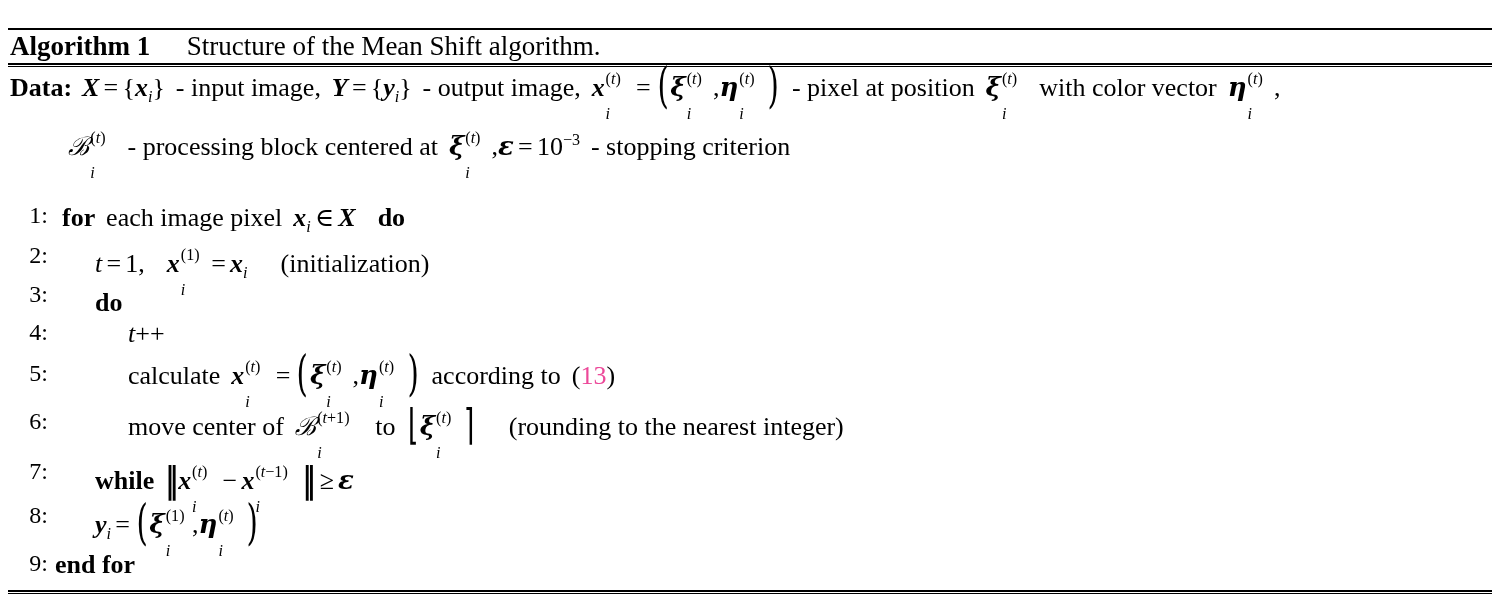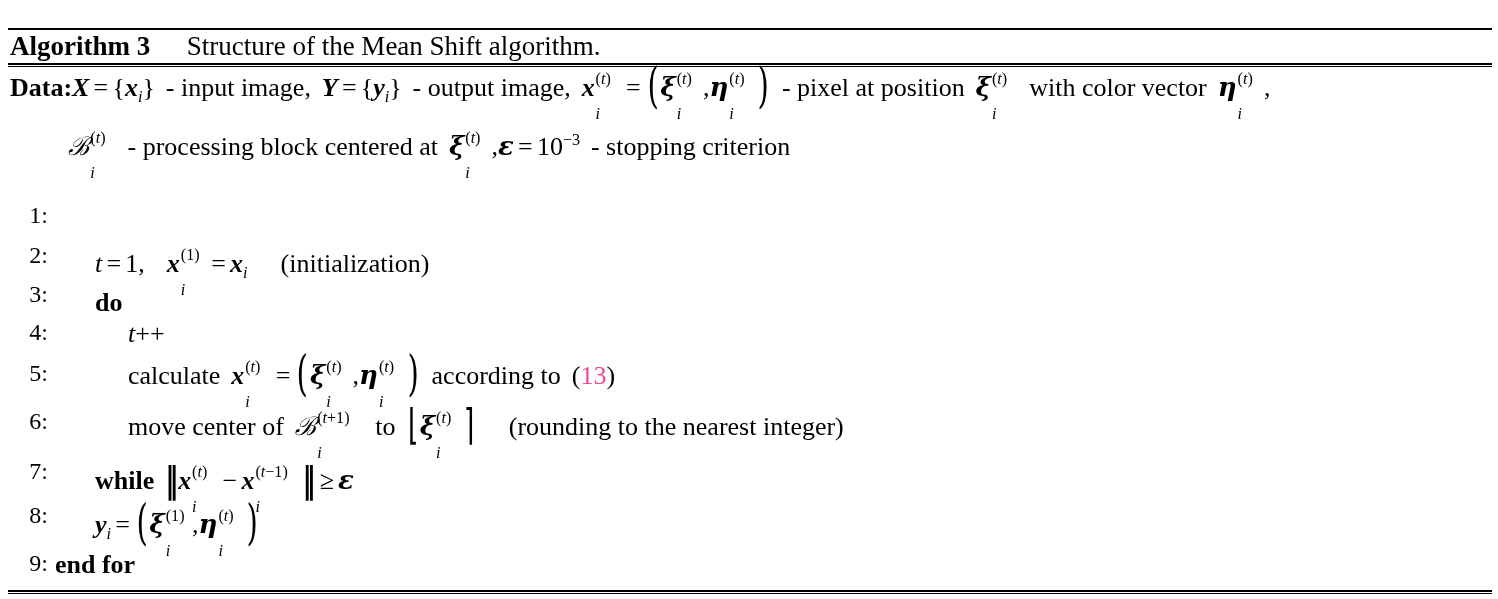--- a/index.html
+++ b/index.html
@@ -91,20 +91,21 @@
     white-space: nowrap;
   }
   .data-line2 {
     position: absolute;
     left: 58px;
     top: 56px;
     white-space: nowrap;
   }
   .kw-data {
     font-weight: bold;
+    margin-right: 10px;
     font-family: Liberation Serif, serif;
   }
 
   
   .lines {
     position: absolute;
     left: 0;
     top: 130px;
     width: 1490px;
   }
@@ -248,21 +249,21 @@
   .wsp2 { display: inline-block; width: 0.85em; }
 </style>
 </head>
 <body>
 
 <div class="algorithm-float">
 
   <div class="rule-top"></div>
 
   <div class="caption">
-    <span class="cap-label">Algorithm 3</span>
+    <span class="cap-label">Algorithm 1</span>
     <span class="wsp2"></span>
     <span class="cap-text">Structure of the Mean Shift algorithm.</span>
   </div>
 
   <div class="rule-under-title"></div>
 
   <div class="algo-body">
 
     <div class="data-block" style="height:120px;">
 
@@ -273,20 +274,21 @@
       <div class="data-line2">
         <span class="mcal">ℬ</span><span class="sbsp"><span class="sup">(<span class="mi">t</span>)</span><span class="sub">i</span></span><span class="scgap gap-t"></span><span class="wsp"></span><span class="txt">- processing block centered at</span><span class="wsp"></span><span class="mgreek">ξ</span><span class="sbsp"><span class="sup">(<span class="mi">t</span>)</span><span class="sub">i</span></span><span class="scgap gap-t"></span><span class="mn">,</span><span class="mgreek">ε</span><span class="op">=</span><span class="mn">10</span><sup class="plain">−3</sup><span class="wsp"></span><span class="txt">- stopping criterion</span>
       </div>
 
     </div>
 
     <div class="lines">
 
       <div class="line" style="height:40px;">
         <span class="lineno">1:</span>
+        <span class="stmt ind0"><span class="kw">for</span><span class="wsp"></span><span class="txt">each image pixel</span><span class="wsp"></span><span class="mb">x</span><sub class="plain">i</sub><span class="op">∈</span><span class="mb">X</span><span class="wsp2"></span><span class="kw">do</span></span>
       </div>
 
       <div class="line" style="height:39px;">
         <span class="lineno">2:</span>
         <span class="stmt ind1"><span class="mi">t</span><span class="op">=</span><span class="mn">1</span><span class="mn">,</span><span class="wsp2"></span><span class="mb">x</span><span class="sbsp"><span class="sup">(<span class="mn">1</span>)</span><span class="sub">i</span></span><span class="scgap gap-one"></span><span class="op">=</span><span class="mb">x</span><sub class="plain">i</sub><span class="wsp2"></span><span class="wsp"></span><span class="txt">(initialization)</span></span>
       </div>
 
       <div class="line" style="height:38px;">
         <span class="lineno">3:</span>
         <span class="stmt ind1"><span class="kw">do</span></span>

